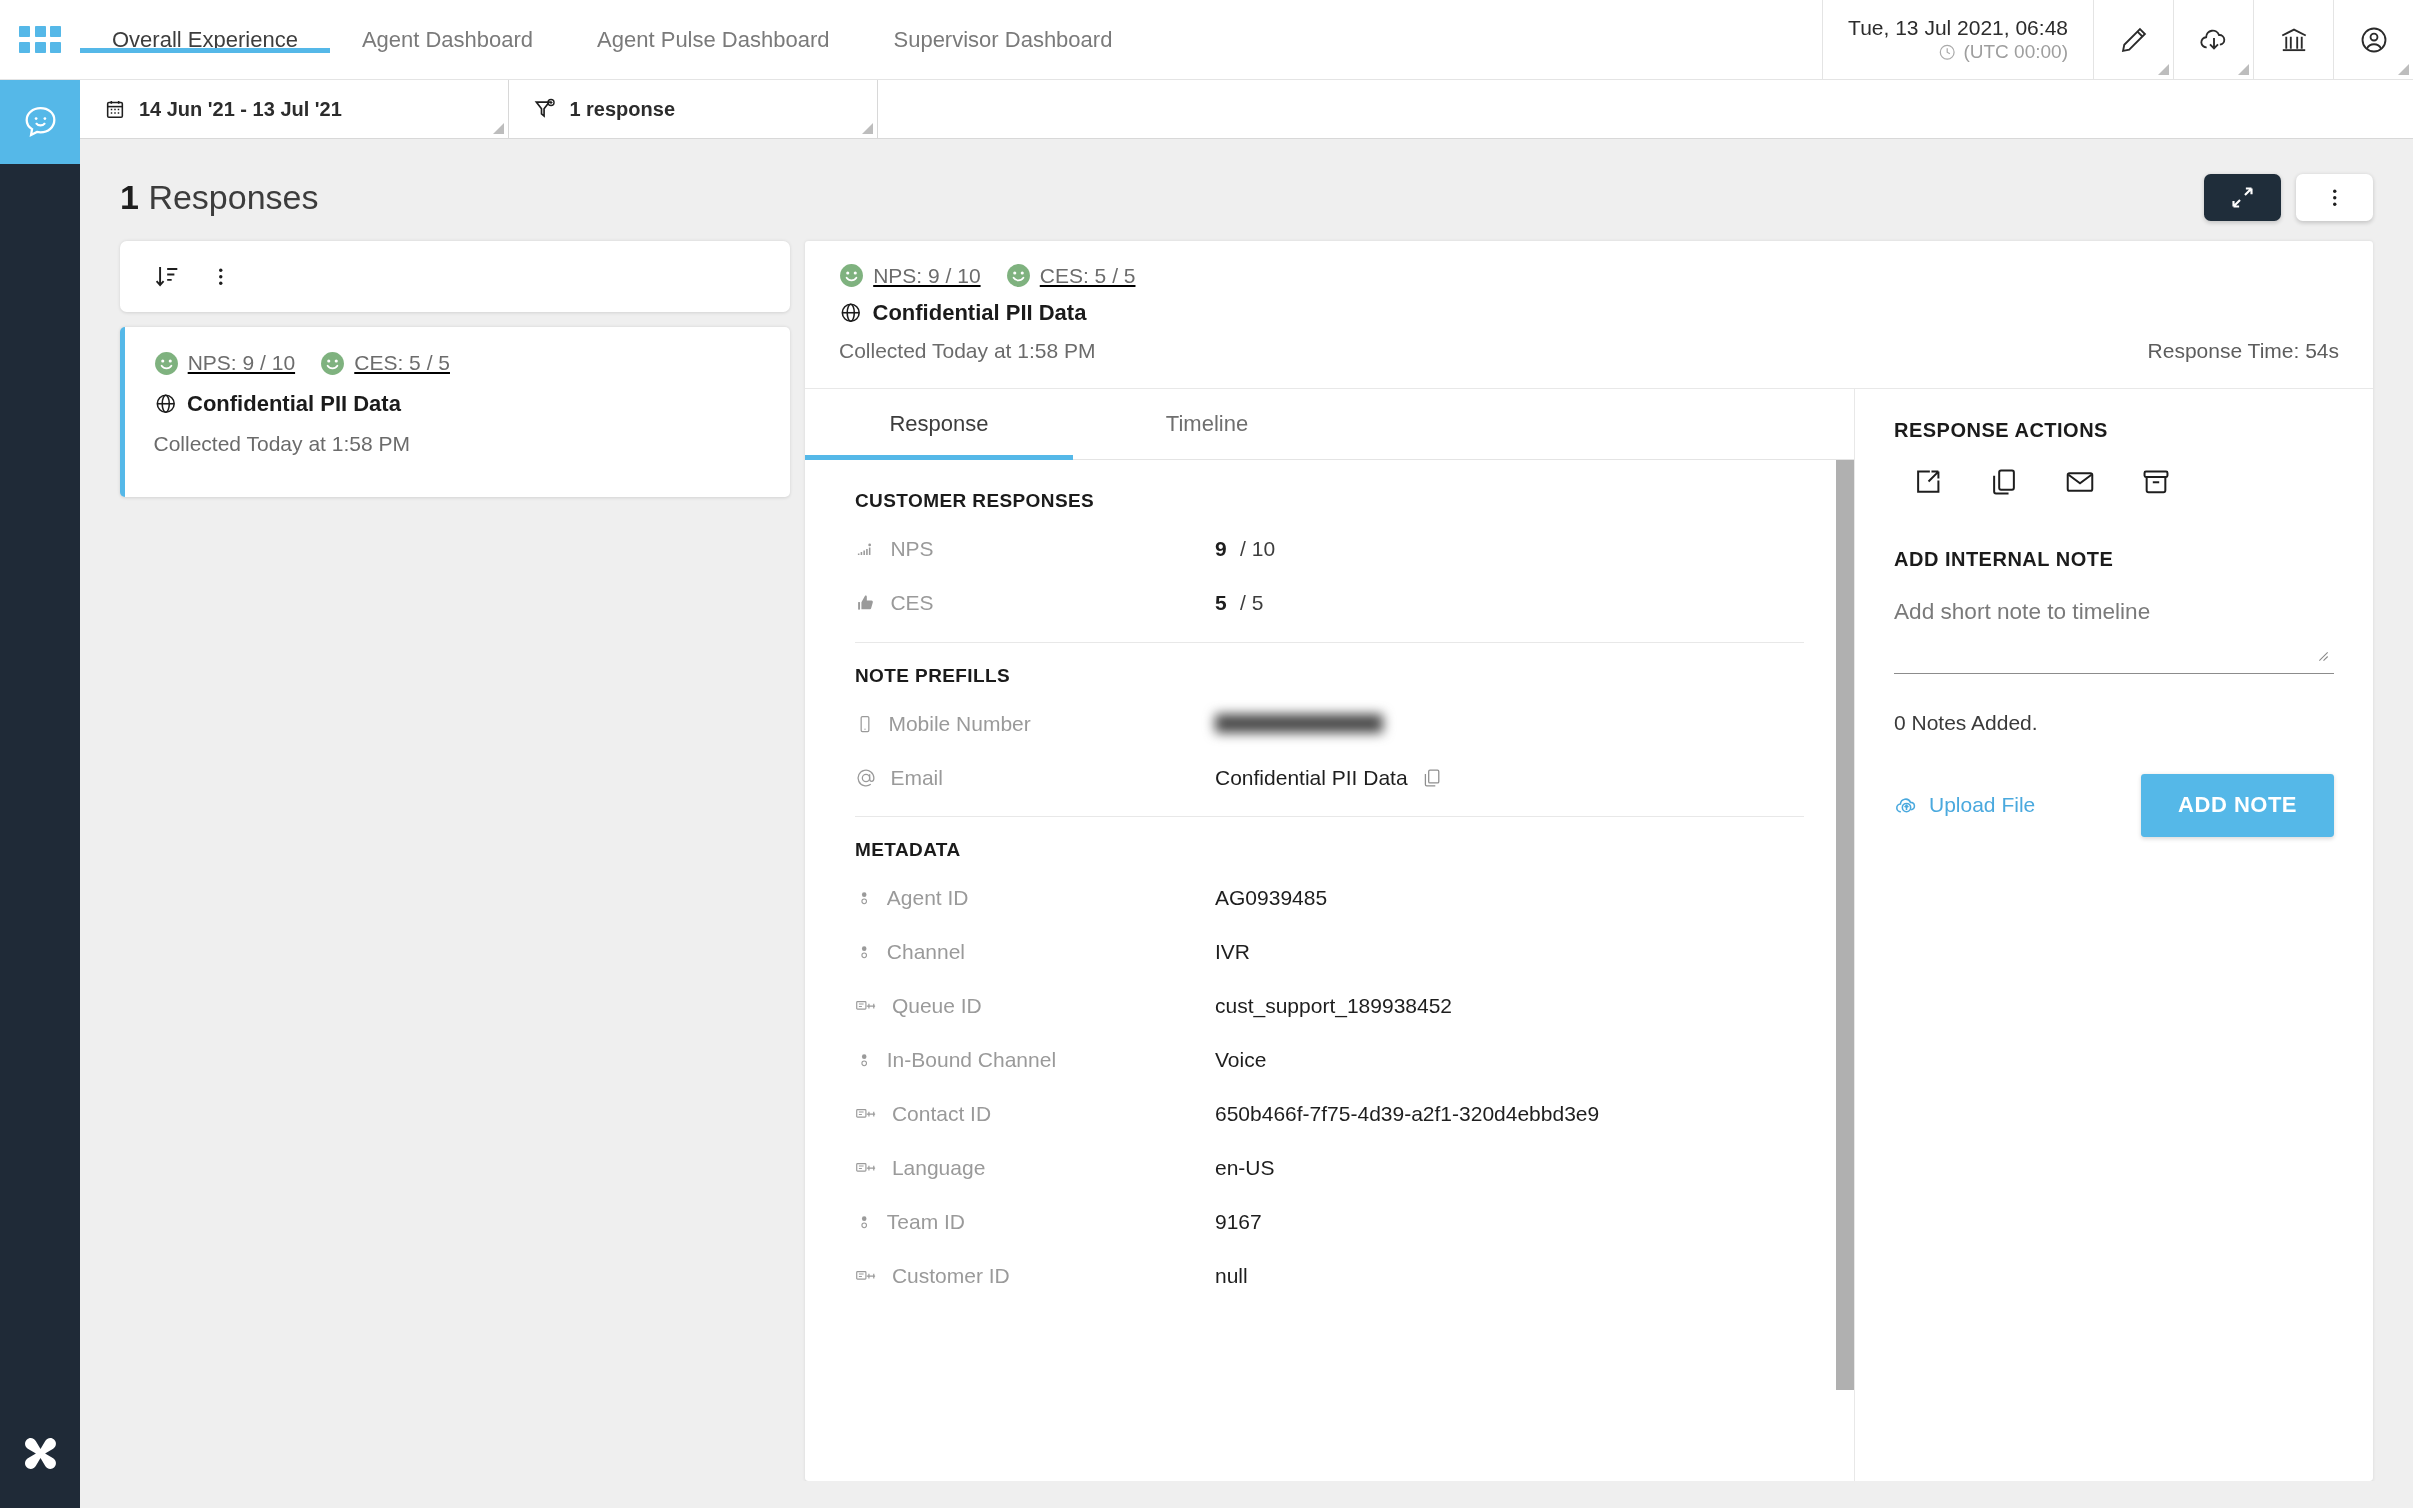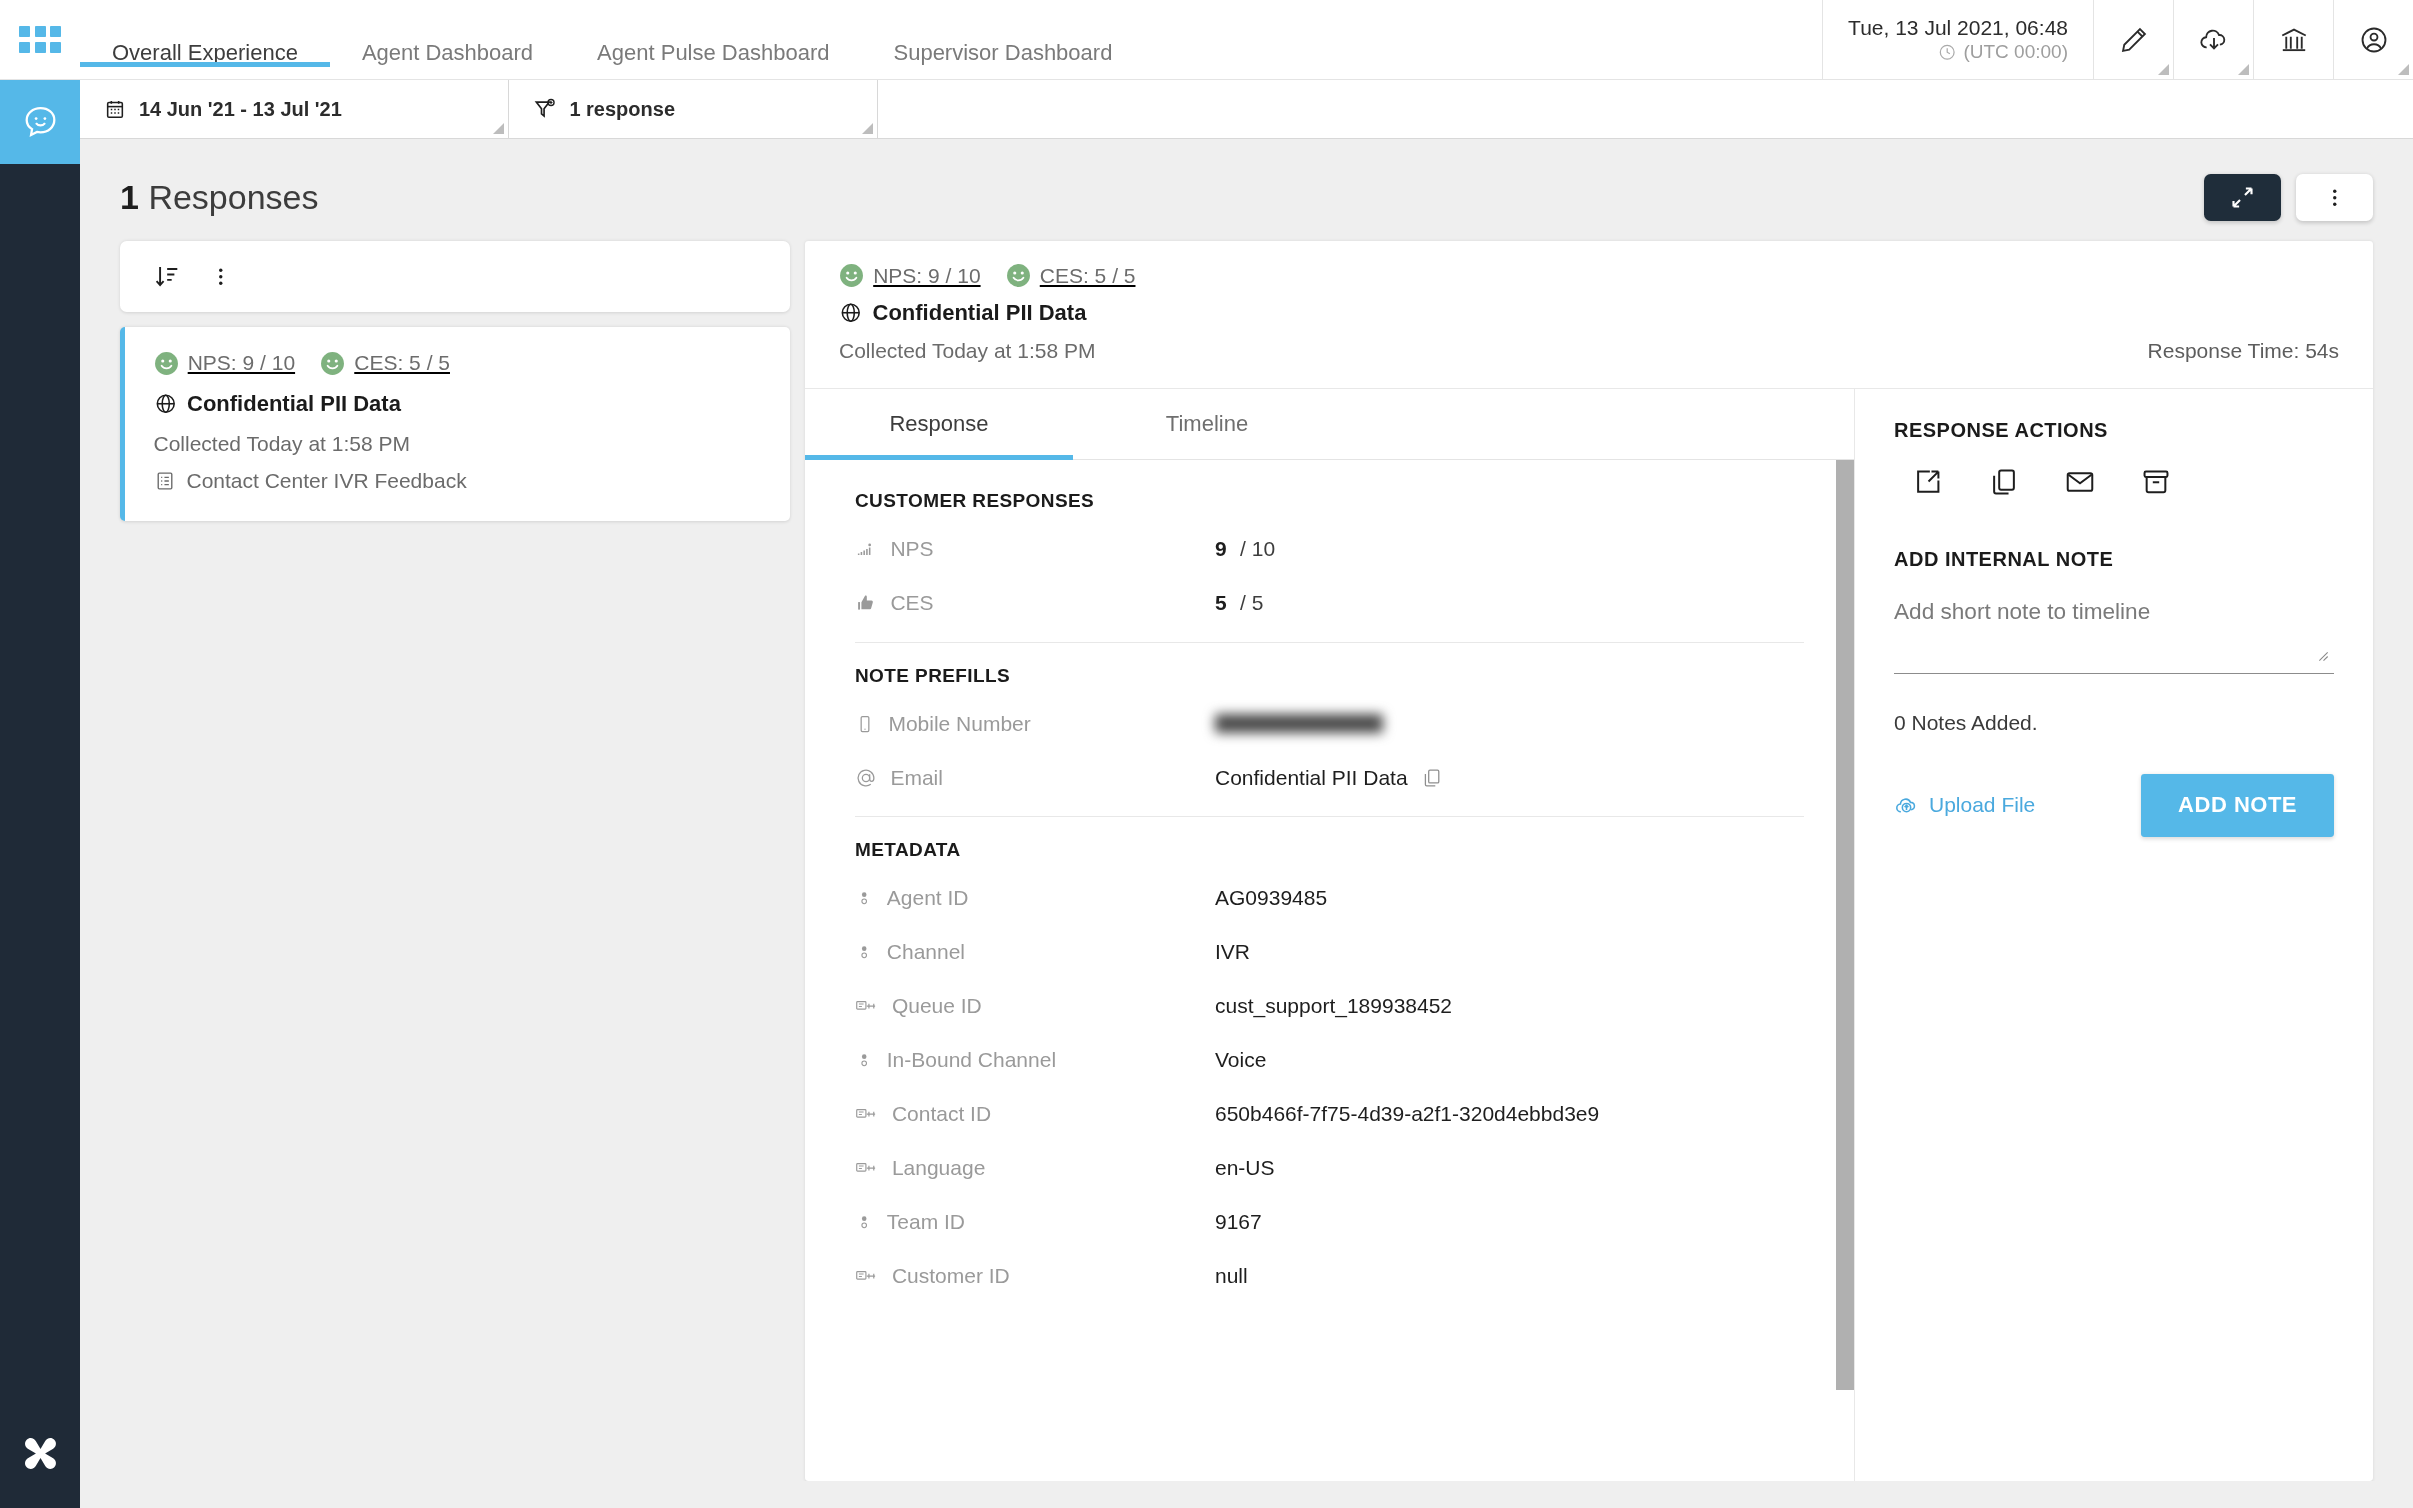--- a/index.html
+++ b/index.html
@@ -32,21 +32,21 @@
   .rail-logo { height: 109px; display: flex; align-items: center; justify-content: center; background: #1f2a37; }
 
   
   .right { flex: 1 1 auto; display: flex; flex-direction: column; min-width: 0; }
 
   
   .topnav {
     height: 80px; background: #fff; display: flex; align-items: stretch;
     border-bottom: 0.8px solid #e4e4e4; position: relative;
   }
-  .nav-tabs { display: flex; align-items: flex-start; margin-top: 40px; }
+  .nav-tabs { display: flex; align-items: center; }
   .nav-tab {
     display: flex; align-items: center; padding: 0 32px;
     font-size: 22px; color: #7a7a7a; cursor: pointer; position: relative;
     white-space: nowrap;
   }
   .nav-tab.active { color: #3d3d3d; }
   .nav-tab.active::after {
     content: ""; position: absolute; left: 0; right: 0; bottom: -0.8px;
     height: 5px; background: #55b8e8;
   }
@@ -368,28 +368,20 @@
             </div>
             <div class="card-title">
               <svg width="23.5" height="23.5" viewBox="0 0 24 24" fill="none" stroke="#1b1b1b" stroke-width="1.6">
                 <circle cx="12" cy="12" r="8.6"></circle>
                   <ellipse cx="12" cy="12" rx="3.6" ry="8.6"></ellipse>
                   <path d="M3.6 12h16.8"></path>
               </svg>
               <span>Confidential PII Data</span>
             </div>
             <div class="card-sub">Collected Today at 1:58 PM</div>
-            <div class="card-form">
-              <svg width="22" height="22" viewBox="0 0 24 24" fill="none" stroke="#6b6b6b" stroke-width="1.5">
-                <rect x="4.6" y="3.4" width="14.8" height="17.2" rx="1.2"></rect>
-                <path d="M7.8 8h1.2M7.8 12h1.2M7.8 16h1.2"></path>
-                <path d="M11.4 8h4.8M11.4 12h4.8M11.4 16h4.8"></path>
-              </svg>
-              <span>Contact Center IVR Feedback</span>
-            </div>
           </div>
         </div>
 
         <div class="detailcol">
           <div class="detail-head">
             <div class="scoreline">
               <div class="score">
                 <svg class="smiley" viewBox="0 0 24 24">
                   <circle cx="12" cy="12" r="11" fill="#7fb27f"></circle>
                   <circle cx="8.4" cy="9.6" r="1.5" fill="#fff"></circle>

